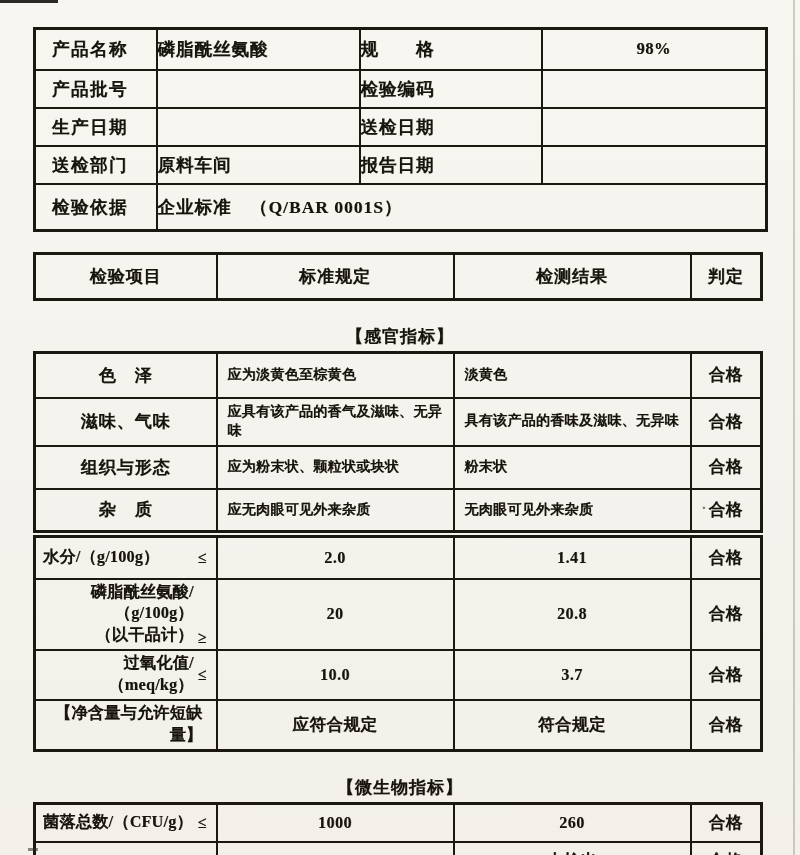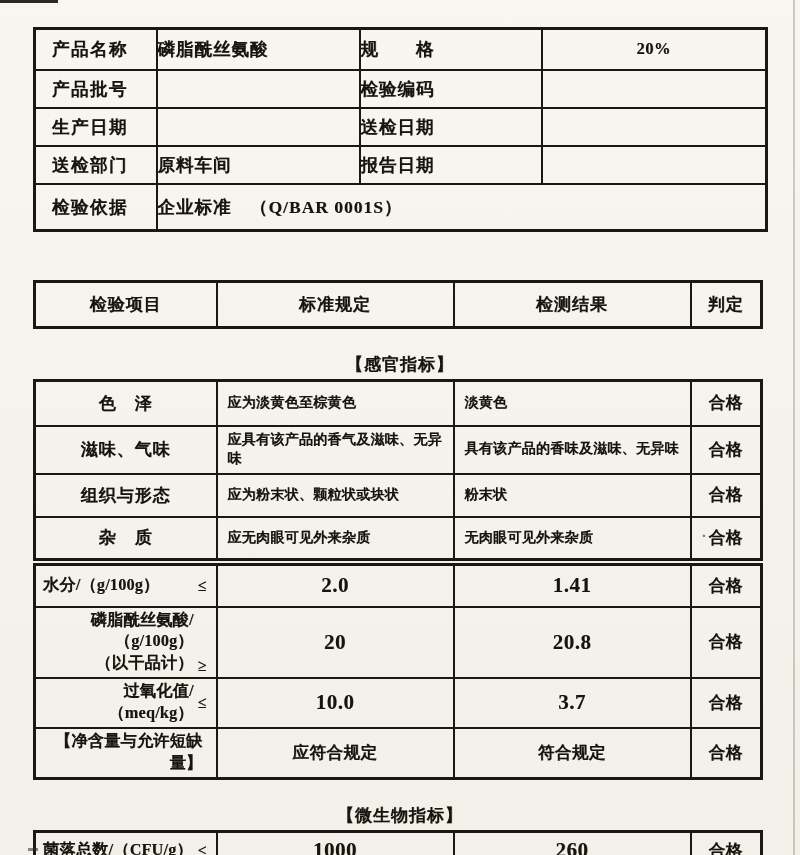--- a/index.html
+++ b/index.html
@@ -21,33 +21,33 @@
   td {
     border:2px solid #1b1811; padding:0; vertical-align:middle;
     text-shadow:0.4px 0.4px 0.6px rgba(30,25,12,.45);
   }
   .t-info { width:735px; margin-top:27px;border-radius:23px; }
   .t-res  { width:730px; }
 
   .lab   { padding-left:16px; font-size:17.5px; letter-spacing:1.5px; }
   .cen   { text-align:left; font-size:17.5px; letter-spacing:1px; }
   .cen-s { text-align:center; font-size:16.5px; letter-spacing:.5px; }
-  .num   { text-align:center; font-size:21px; letter-spacing:.5px; }
+  .num   { text-align:center; font-size:16px; letter-spacing:.5px; }
   .txt   { padding:3px 7px 3px 10px; font-size:14px; line-height:1.3; letter-spacing:.3px; }
   .item-cen { text-align:center; font-size:17px; letter-spacing:1px; }
 
   .opwrap { display:flex; justify-content:space-between; align-items:center;
             padding:2px 9px 2px 7px; font-size:16.2px; }
   .opwrap .itm { white-space:pre-line; line-height:1.35; letter-spacing:.2px;text-align:right; }
   .opwrap .op  { font-size:16px; padding-left:4px; }
   .opwrap.bot  { align-items:flex-end; }
 
   .sec-title { text-align:center; font-size:17px; letter-spacing:1px; height:24px;
                line-height:24px; text-shadow:0.4px 0.4px 0.6px rgba(30,25,12,.45); }
-  .gap-res   { margin-top:48px; }
+  .gap-res   { margin-top:20px; }
   .mt2 { margin-top:2px; } .mt8 { margin-top:24px; }
 
   .judge { position:relative; }
   .stray { position:absolute; left:10px; top:50%; transform:translateY(-58%);
            opacity:.55; font-size:14px; }
 </style>
 </head>
 <body>
 
 <div class="page">
@@ -60,21 +60,21 @@
         <col style="width:122px">
         <col style="width:203px">
         <col style="width:182px">
         <col>
       </colgroup>
     <tbody>
         <tr style="height:41px">
       <td class="lab">产品名称</td>
       <td class="cen">磷脂酰丝氨酸</td>
       <td class="cen">规　　格</td>
-      <td class="cen-s">20%</td>
+      <td class="cen-s">98%</td>
     </tr>
     <tr style="height:38px">
       <td class="lab">产品批号</td>
       <td class="cen"></td>
       <td class="cen">检验编码</td>
       <td class="cen-s"></td>
     </tr>
     <tr style="height:38px">
       <td class="lab">生产日期</td>
       <td class="cen"></td>

